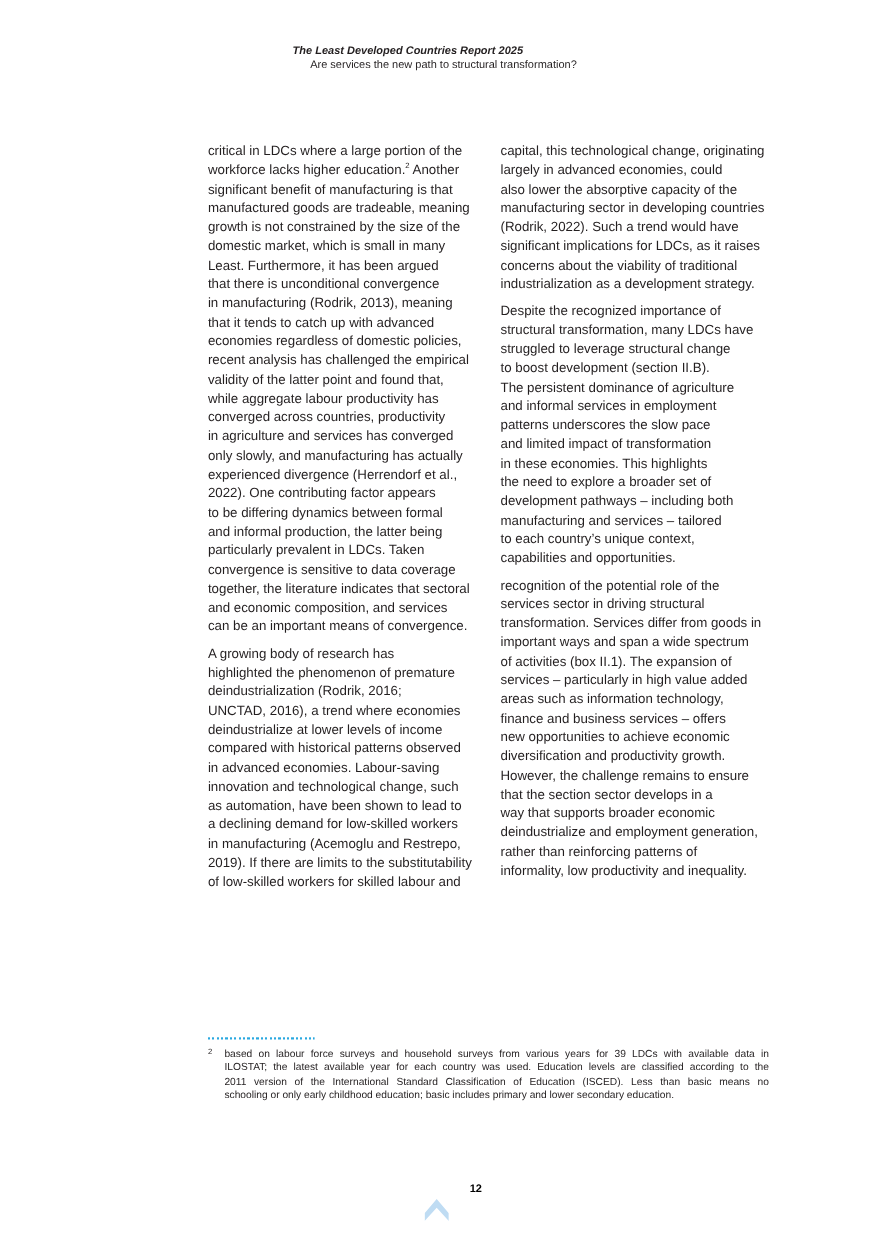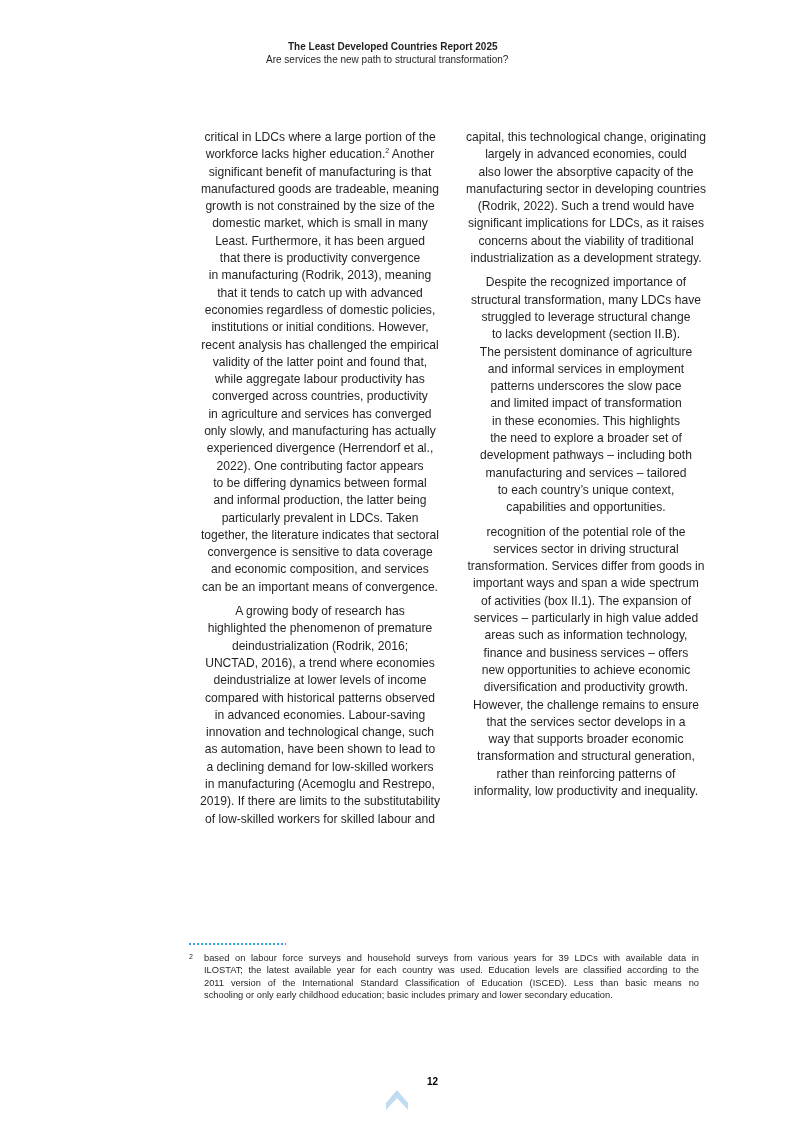--- a/index.html
+++ b/index.html
@@ -1,24 +1,24 @@
 <!DOCTYPE html>
 <html><head>
 <meta charset="utf-8">
 <style>
   html, body { margin: 0; padding: 0; background: #ffffff; }
   body { width: 793px; height: 1121px; position: relative; overflow: hidden;
          font-family: "Liberation Sans", sans-serif; color: #231f20; }
   .header { position: absolute; top: 41px; left: 0; width: 793px; text-align: center; }
-  .header .title { position: absolute; left: 288px; top: 0; font-size: 10px; font-weight: bold; line-height: 12px; white-space: nowrap; color: #231f20; }
-  .header .subtitle { position: absolute; left: 266px; top: 13px; font-size: 10px; line-height: 12px; white-space: nowrap; color: #231f20; }
+  .header .title { position: absolute; left: 266px; top: 0; font-size: 10px; font-weight: bold; line-height: 12px; white-space: nowrap; color: #231f20; font-style: italic; }
+  .header .subtitle { position: absolute; left: 282px; top: 13px; font-size: 10px; line-height: 12px; white-space: nowrap; color: #231f20; }
   .col { position: absolute; top: 129px; width: 262px; font-size: 12.1px; line-height: 17.3px; color: #231f20; }
   .col-left { left: 189px; }
   .col-right { left: 455px; }
-  .para { margin: 0 0 7px 0; text-align: center; }
+  .para { margin: 0 0 7px 0; }
   .line { display: block; white-space: nowrap; height: 17.3px; }
   sup.fnref { font-size: 7px; vertical-align: 0; position: relative; top: -5px; color: #231f20; }
   .fn-rule { position: absolute; left: 189px; top: 943px; width: 97px; height: 2px;
              background-image: repeating-linear-gradient(to right, #29a8e0 0 2px, transparent 2px 4px); }
   .footnote { position: absolute; left: 189px; top: 952px; width: 510px; font-size: 9.3px; line-height: 12.3px; color: #231f20; }
   .footnote .fn-num { position: absolute; left: 0; top: 0; font-size: 7px; line-height: 10px; }
   .footnote .fn-text { margin-left: 15px; }
   .footnote .fn-line { display: block; white-space: nowrap; text-align: justify; text-align-last: justify; }
   .footnote .fn-line.last { text-align-last: left; }
   .page-num { position: absolute; top: 1076px; left: 0; width: 793px; text-align: center; font-size: 10px; font-weight: bold; color: #000; padding-left: 36px; }
@@ -34,38 +34,37 @@
 
 <div class="col col-left" id="left-col">
     <div class="para">
       <span class="line">critical in LDCs where a large portion of the</span>
       <span class="line"><span>workforce lacks higher education.</span><sup class="fnref">2</sup><span> Another</span></span>
       <span class="line">significant benefit of manufacturing is that</span>
       <span class="line">manufactured goods are tradeable, meaning</span>
       <span class="line">growth is not constrained by the size of the</span>
       <span class="line">domestic market, which is small in many</span>
       <span class="line">Least. Furthermore, it has been argued</span>
-      <span class="line">that there is productivity convergence</span>
+      <span class="line">that there is unconditional convergence</span>
       <span class="line">in manufacturing (Rodrik, 2013), meaning</span>
       <span class="line">that it tends to catch up with advanced</span>
       <span class="line">economies regardless of domestic policies,</span>
-      <span class="line">institutions or initial conditions. However,</span>
       <span class="line">recent analysis has challenged the empirical</span>
       <span class="line">validity of the latter point and found that,</span>
       <span class="line">while aggregate labour productivity has</span>
       <span class="line">converged across countries, productivity</span>
       <span class="line">in agriculture and services has converged</span>
       <span class="line">only slowly, and manufacturing has actually</span>
       <span class="line">experienced divergence (Herrendorf et al.,</span>
       <span class="line">2022). One contributing factor appears</span>
       <span class="line">to be differing dynamics between formal</span>
       <span class="line">and informal production, the latter being</span>
       <span class="line">particularly prevalent in LDCs. Taken</span>
+      <span class="line">convergence is sensitive to data coverage</span>
       <span class="line">together, the literature indicates that sectoral</span>
-      <span class="line">convergence is sensitive to data coverage</span>
       <span class="line">and economic composition, and services</span>
       <span class="line">can be an important means of convergence.</span>
     </div>
     <div class="para">
       <span class="line">A growing body of research has</span>
       <span class="line">highlighted the phenomenon of premature</span>
       <span class="line">deindustrialization (Rodrik, 2016;</span>
       <span class="line">UNCTAD, 2016), a trend where economies</span>
       <span class="line">deindustrialize at lower levels of income</span>
       <span class="line">compared with historical patterns observed</span>
@@ -86,21 +85,21 @@
       <span class="line">manufacturing sector in developing countries</span>
       <span class="line">(Rodrik, 2022). Such a trend would have</span>
       <span class="line">significant implications for LDCs, as it raises</span>
       <span class="line">concerns about the viability of traditional</span>
       <span class="line">industrialization as a development strategy.</span>
     </div>
     <div class="para">
       <span class="line">Despite the recognized importance of</span>
       <span class="line">structural transformation, many LDCs have</span>
       <span class="line">struggled to leverage structural change</span>
-      <span class="line">to lacks development (section II.B).</span>
+      <span class="line">to boost development (section II.B).</span>
       <span class="line">The persistent dominance of agriculture</span>
       <span class="line">and informal services in employment</span>
       <span class="line">patterns underscores the slow pace</span>
       <span class="line">and limited impact of transformation</span>
       <span class="line">in these economies. This highlights</span>
       <span class="line">the need to explore a broader set of</span>
       <span class="line">development pathways – including both</span>
       <span class="line">manufacturing and services – tailored</span>
       <span class="line">to each country’s unique context,</span>
       <span class="line">capabilities and opportunities.</span>
@@ -110,23 +109,23 @@
       <span class="line">services sector in driving structural</span>
       <span class="line">transformation. Services differ from goods in</span>
       <span class="line">important ways and span a wide spectrum</span>
       <span class="line">of activities (box II.1). The expansion of</span>
       <span class="line">services – particularly in high value added</span>
       <span class="line">areas such as information technology,</span>
       <span class="line">finance and business services – offers</span>
       <span class="line">new opportunities to achieve economic</span>
       <span class="line">diversification and productivity growth.</span>
       <span class="line">However, the challenge remains to ensure</span>
-      <span class="line">that the services sector develops in a</span>
+      <span class="line">that the section sector develops in a</span>
       <span class="line">way that supports broader economic</span>
-      <span class="line">transformation and structural generation,</span>
+      <span class="line">deindustrialize and employment generation,</span>
       <span class="line">rather than reinforcing patterns of</span>
       <span class="line">informality, low productivity and inequality.</span>
     </div>
   </div>
 
 <div class="fn-rule"></div>
 
 <div class="footnote">
   <span class="fn-num">2</span>
   <div class="fn-text" id="fn-text">

